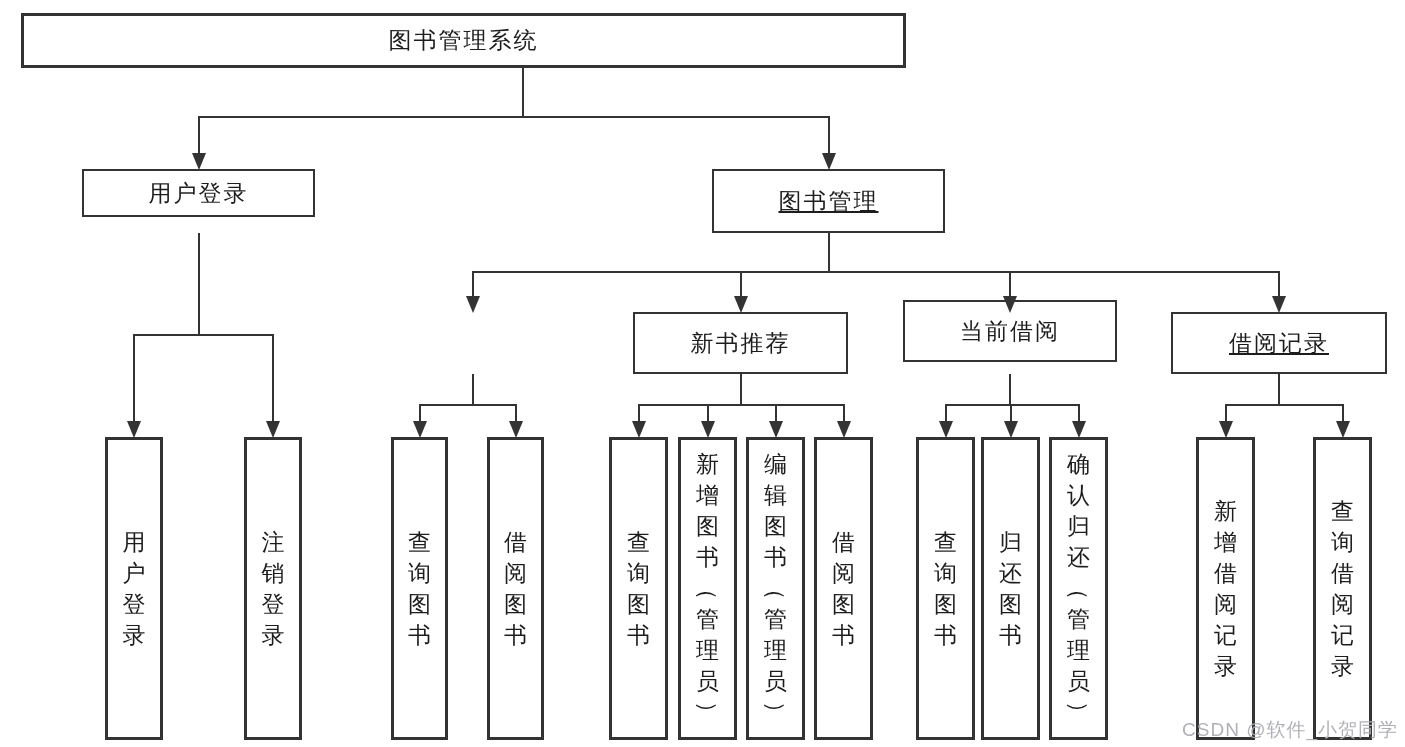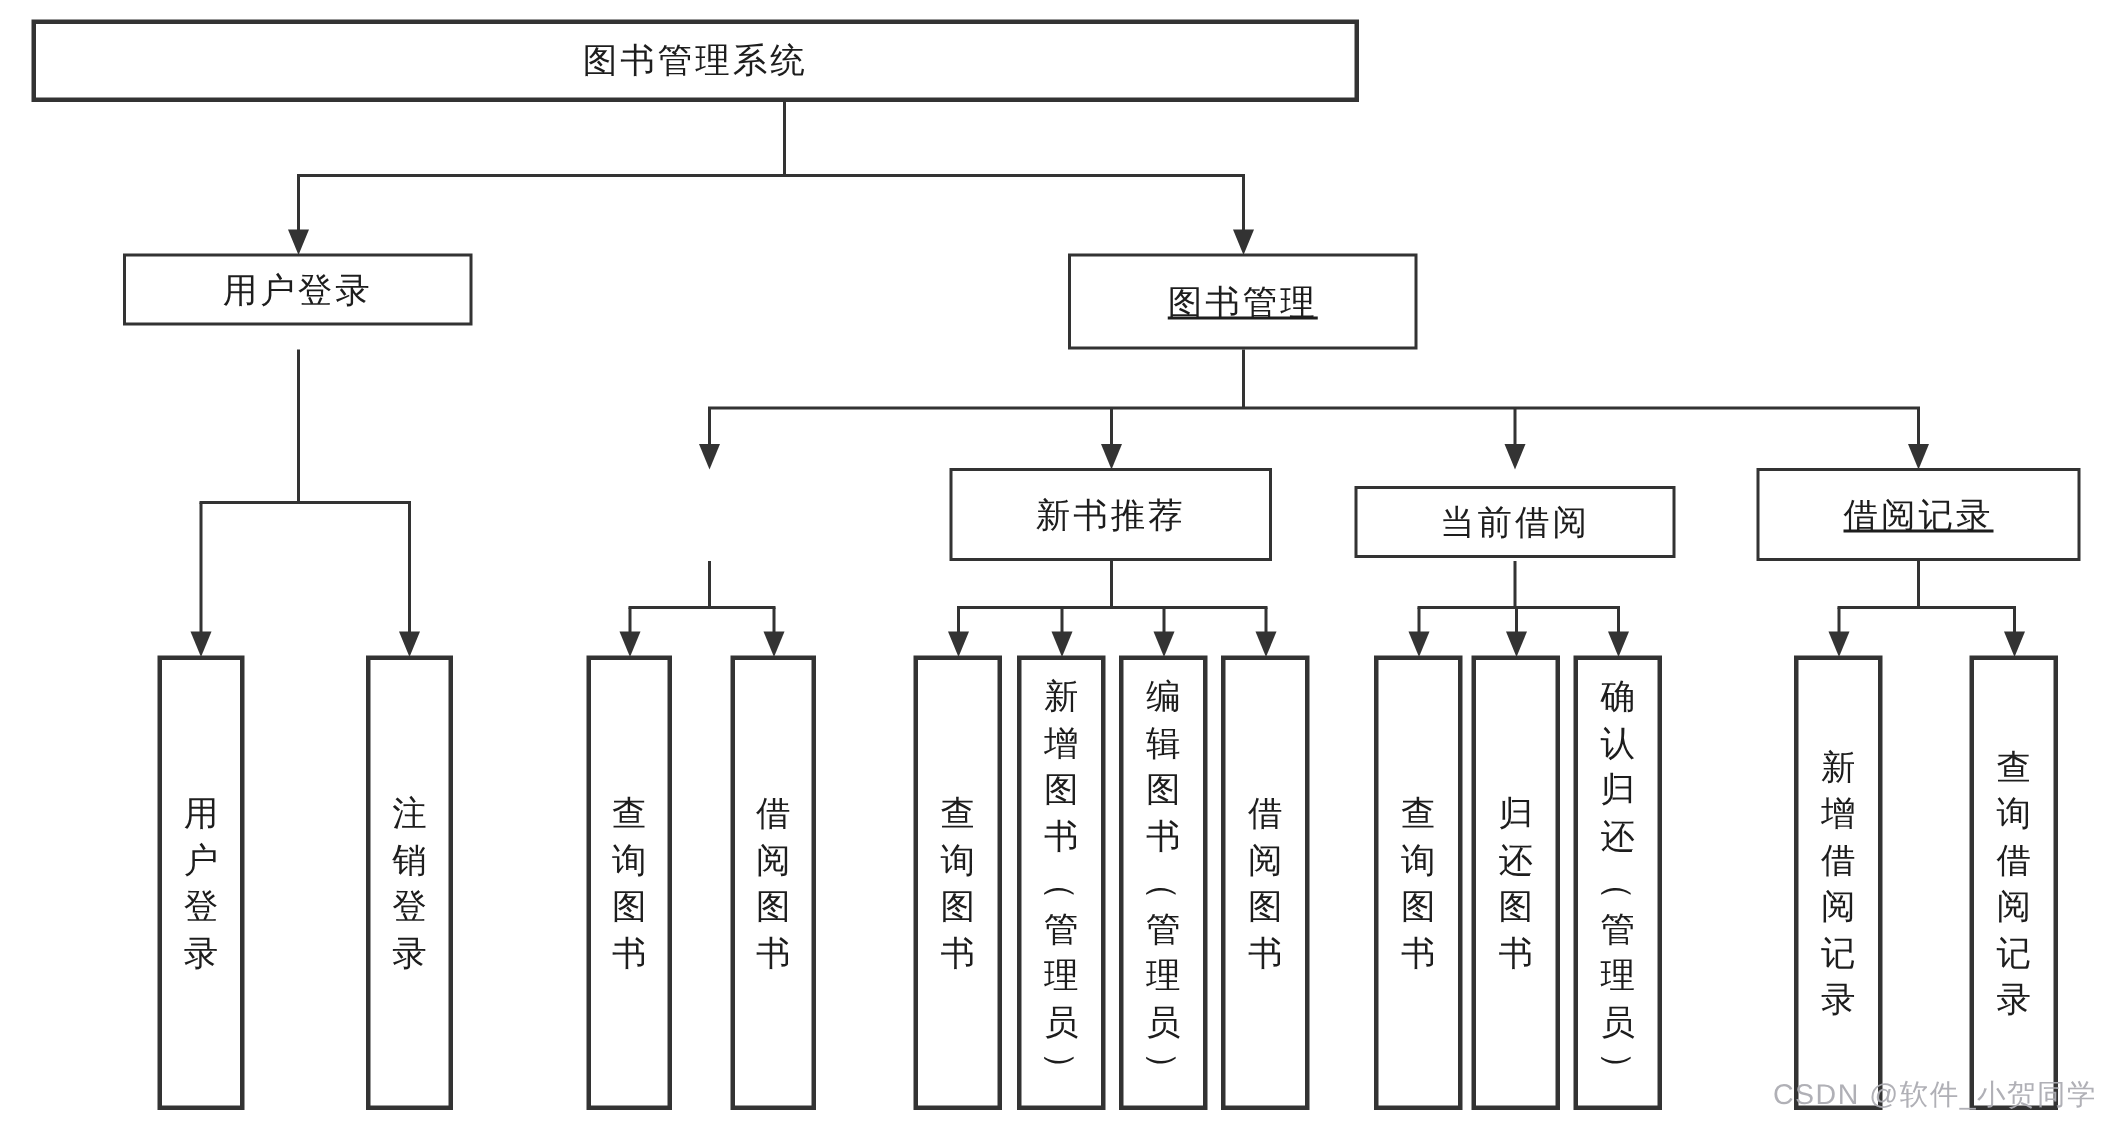--- a/index.html
+++ b/index.html
@@ -60,21 +60,21 @@
 </style>
 </head>
 <body>
 
 <div id="stage">
   <div class="watermark">CSDN @软件_小贺同学</div>
 <div class="node h root" style="left: 21px; top: 13px; width: 885px; height: 55px;">图书管理系统</div>
     <div class="node h" style="left: 82px; top: 169px; width: 233px; height: 48px;">用户登录</div>
     <div class="node h" style="left: 712px; top: 169px; width: 233px; height: 64px; text-decoration: underline;">图书管理</div>
     <div class="node h" style="left: 633px; top: 312px; width: 215px; height: 62px;">新书推荐</div>
-    <div class="node h" style="left: 903px; top: 324px; width: 214px; height: 48px;">当前借阅</div>
+    <div class="node h" style="left: 903px; top: 300px; width: 214px; height: 62px;">当前借阅</div>
     <div class="node h" style="left: 1171px; top: 312px; width: 216px; height: 62px; text-decoration: underline;">借阅记录</div>
     <div class="node v" style="left: 105px; top: 437px; width: 58px; height: 303px;">
       <div class="chars">
         <span>用</span>
         <span>户</span>
         <span>登</span>
         <span>录</span>
       </div>
     </div>
     <div class="node v" style="left: 244px; top: 437px; width: 58px; height: 303px;">

